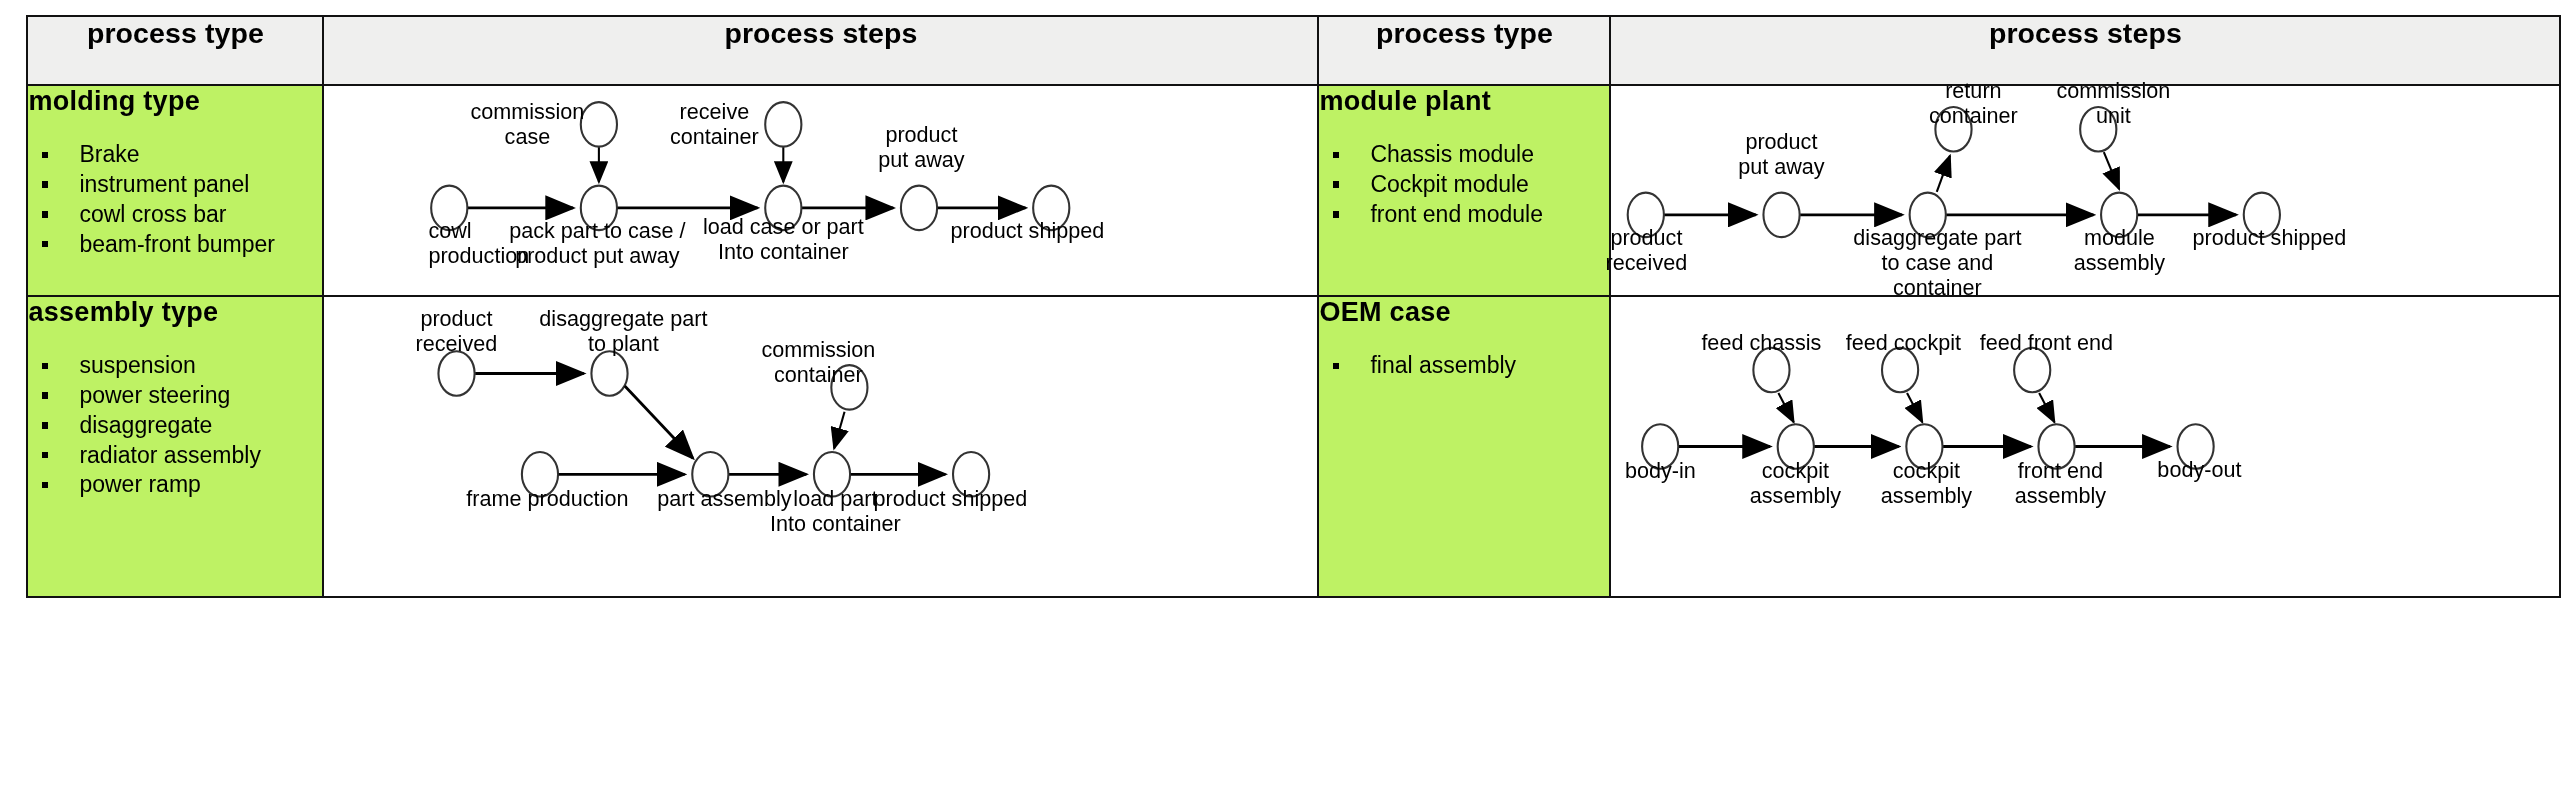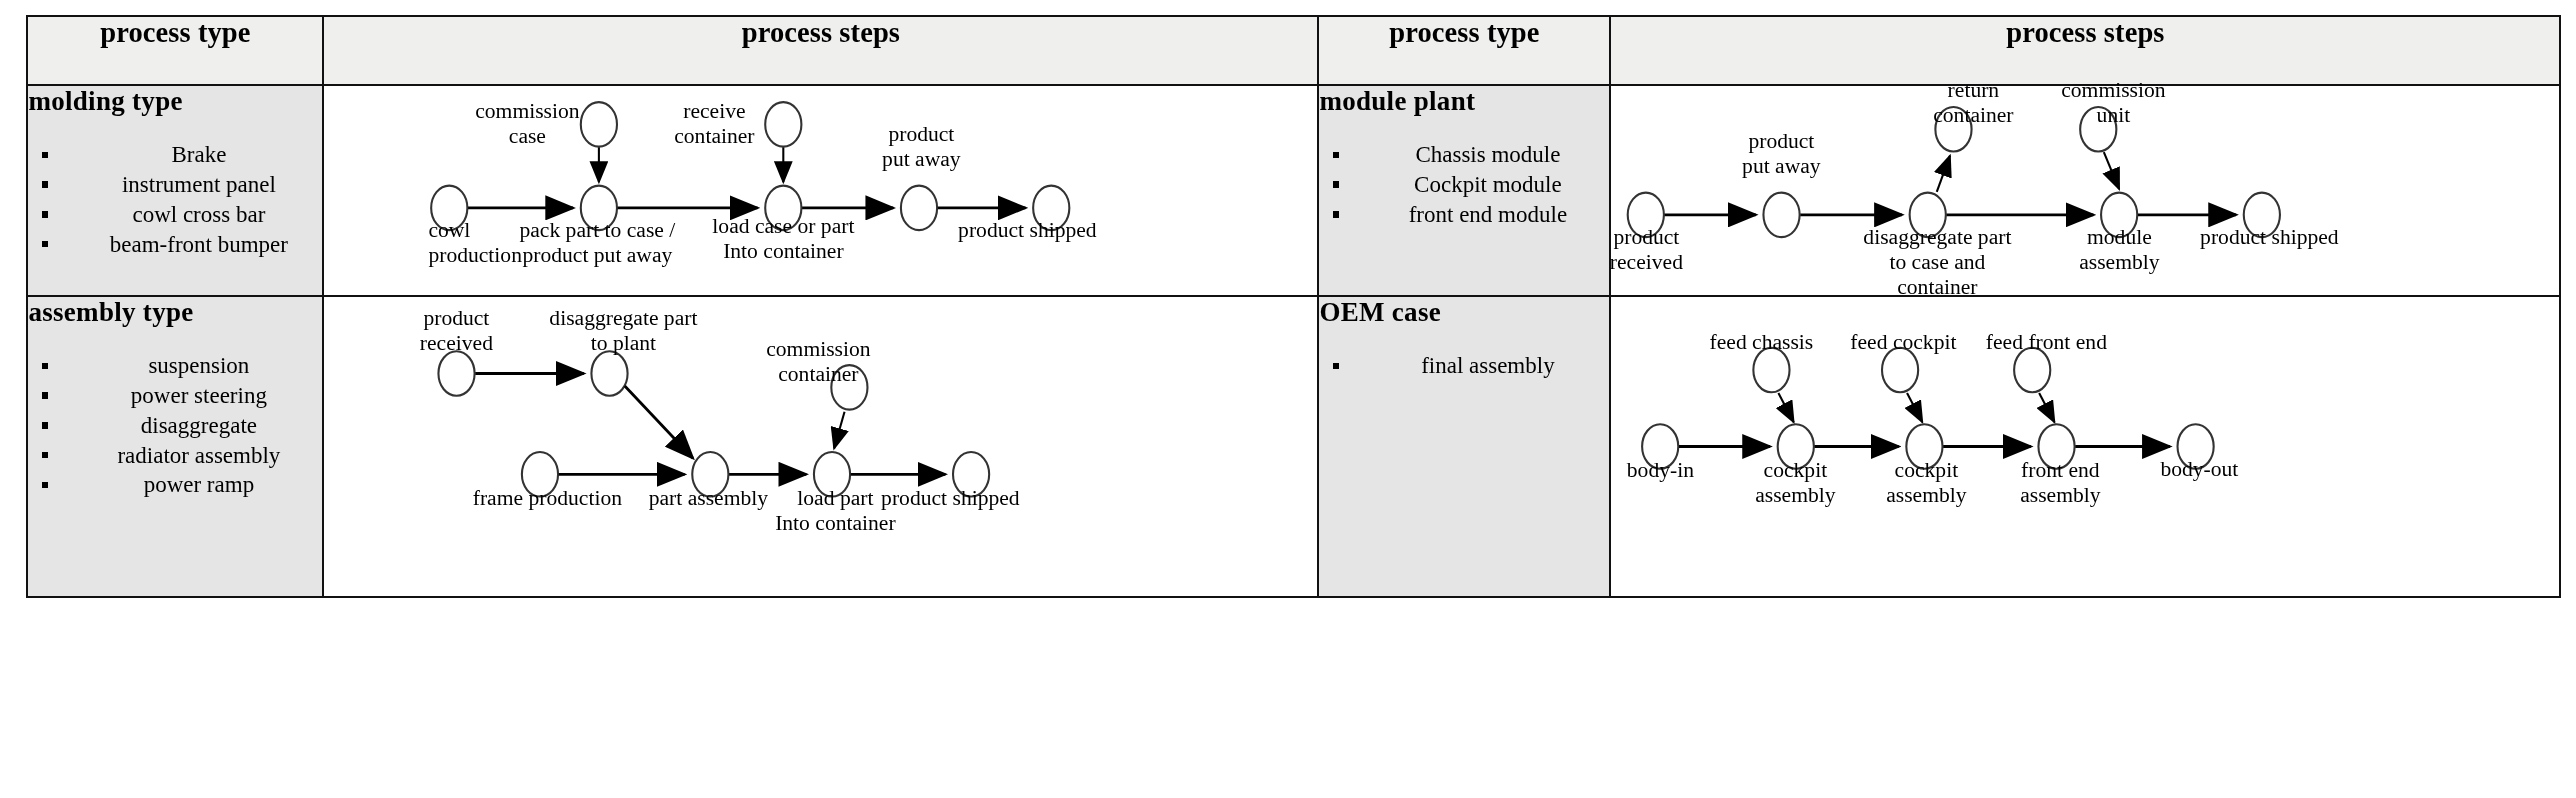--- a/index.html
+++ b/index.html
@@ -2,21 +2,21 @@
 <html style="font-size:11px"><head>
 <meta charset="utf-8">
 <style>
   html,body{margin:0;padding:0;background:#ffffff;}
   body{
     width:2576px;height:798px;
     font-family:"Liberation Sans", sans-serif;
     color:#000000;
     overflow:hidden;
   }
-  .sheet{position:relative;width:2576px;height:592px;box-sizing:border-box;font-family:Liberation Serif, serif;}
+  .sheet{position:relative;width:2576px;height:592px;box-sizing:border-box;}
 
   table.matrix{
     position:absolute;
     left:26.4px; top:15.3px;
     width:2533px;
     border-collapse:collapse;
     table-layout:fixed;
   }
   table.matrix td{
     border:2.1px solid #111111;
@@ -26,38 +26,38 @@
   .hdr-cell{
     background:#efefee;
     text-align:center;
     font-size:28.5px;
     font-weight:bold;
     height:67px;
     vertical-align:middle;
     letter-spacing:0.1px;
   }
   .type-cell{
-    background:#e5e5e5;
+    background:#bef264;
     padding:14px 0 14px 18px;
   }
   .steps-cell{
     background:#ffffff;
     position:relative;
     padding:0;
   }
   .type-title{
     font-size:27px;
     font-weight:bold;
     letter-spacing:0.3px;
     margin-bottom:24px;
     white-space:nowrap;
   }
   ul.type-list{
     list-style:none;
-    margin:4px;padding:0;text-align:center;
+    margin:4px;padding:0;
   }
   ul.type-list li{
     position:relative;
     font-size:23px;
     line-height:27px;
     padding-left:47px;
     margin-bottom:2.8px;
   }
   ul.type-list li .bullet{
     position:absolute;
@@ -219,21 +219,21 @@
           <line x1="432" y1="128" x2="530" y2="232" stroke="#000" stroke-width="4" marker-end="url(#ah2)"></line>
           <line x1="337" y1="255" x2="518" y2="255" stroke="#000" stroke-width="4" marker-end="url(#ah2)"></line>
           <line x1="582" y1="255" x2="693" y2="255" stroke="#000" stroke-width="4" marker-end="url(#ah2)"></line>
           <line x1="757" y1="255" x2="893" y2="255" stroke="#000" stroke-width="4" marker-end="url(#ah2)"></line>
           <line x1="748" y1="165" x2="733" y2="218" stroke="#000" stroke-width="3" marker-end="url(#ah2)"></line>
         </svg>
         <div class="lbl c" style="left:132px;top:8.4px"><span>product</span><br><span>received</span></div>
         <div class="lbl c" style="left:299px;top:8.4px"><span>disaggregate part</span><br><span>to plant</span></div>
         <div class="lbl c" style="left:494px;top:40px"><span>commission</span><br><span>container</span></div>
         <div class="lbl c" style="left:223px;top:189px">frame production</div>
-        <div class="lbl c" style="left:384px;top:189px">part assembly</div>
+        <div class="lbl c" style="left:400px;top:189px">part assembly</div>
         <div class="lbl c" style="left:511px;top:189px"><span>load part</span><br><span>Into container</span></div>
         <div class="lbl c" style="left:626px;top:189px">product shipped</div>
       </div>
     </td>
 
     <td class="type-cell">
       <div class="type-title">OEM case</div>
       <ul class="type-list">
         <li><span class="bullet"></span><span>final assembly</span></li>
       </ul>

